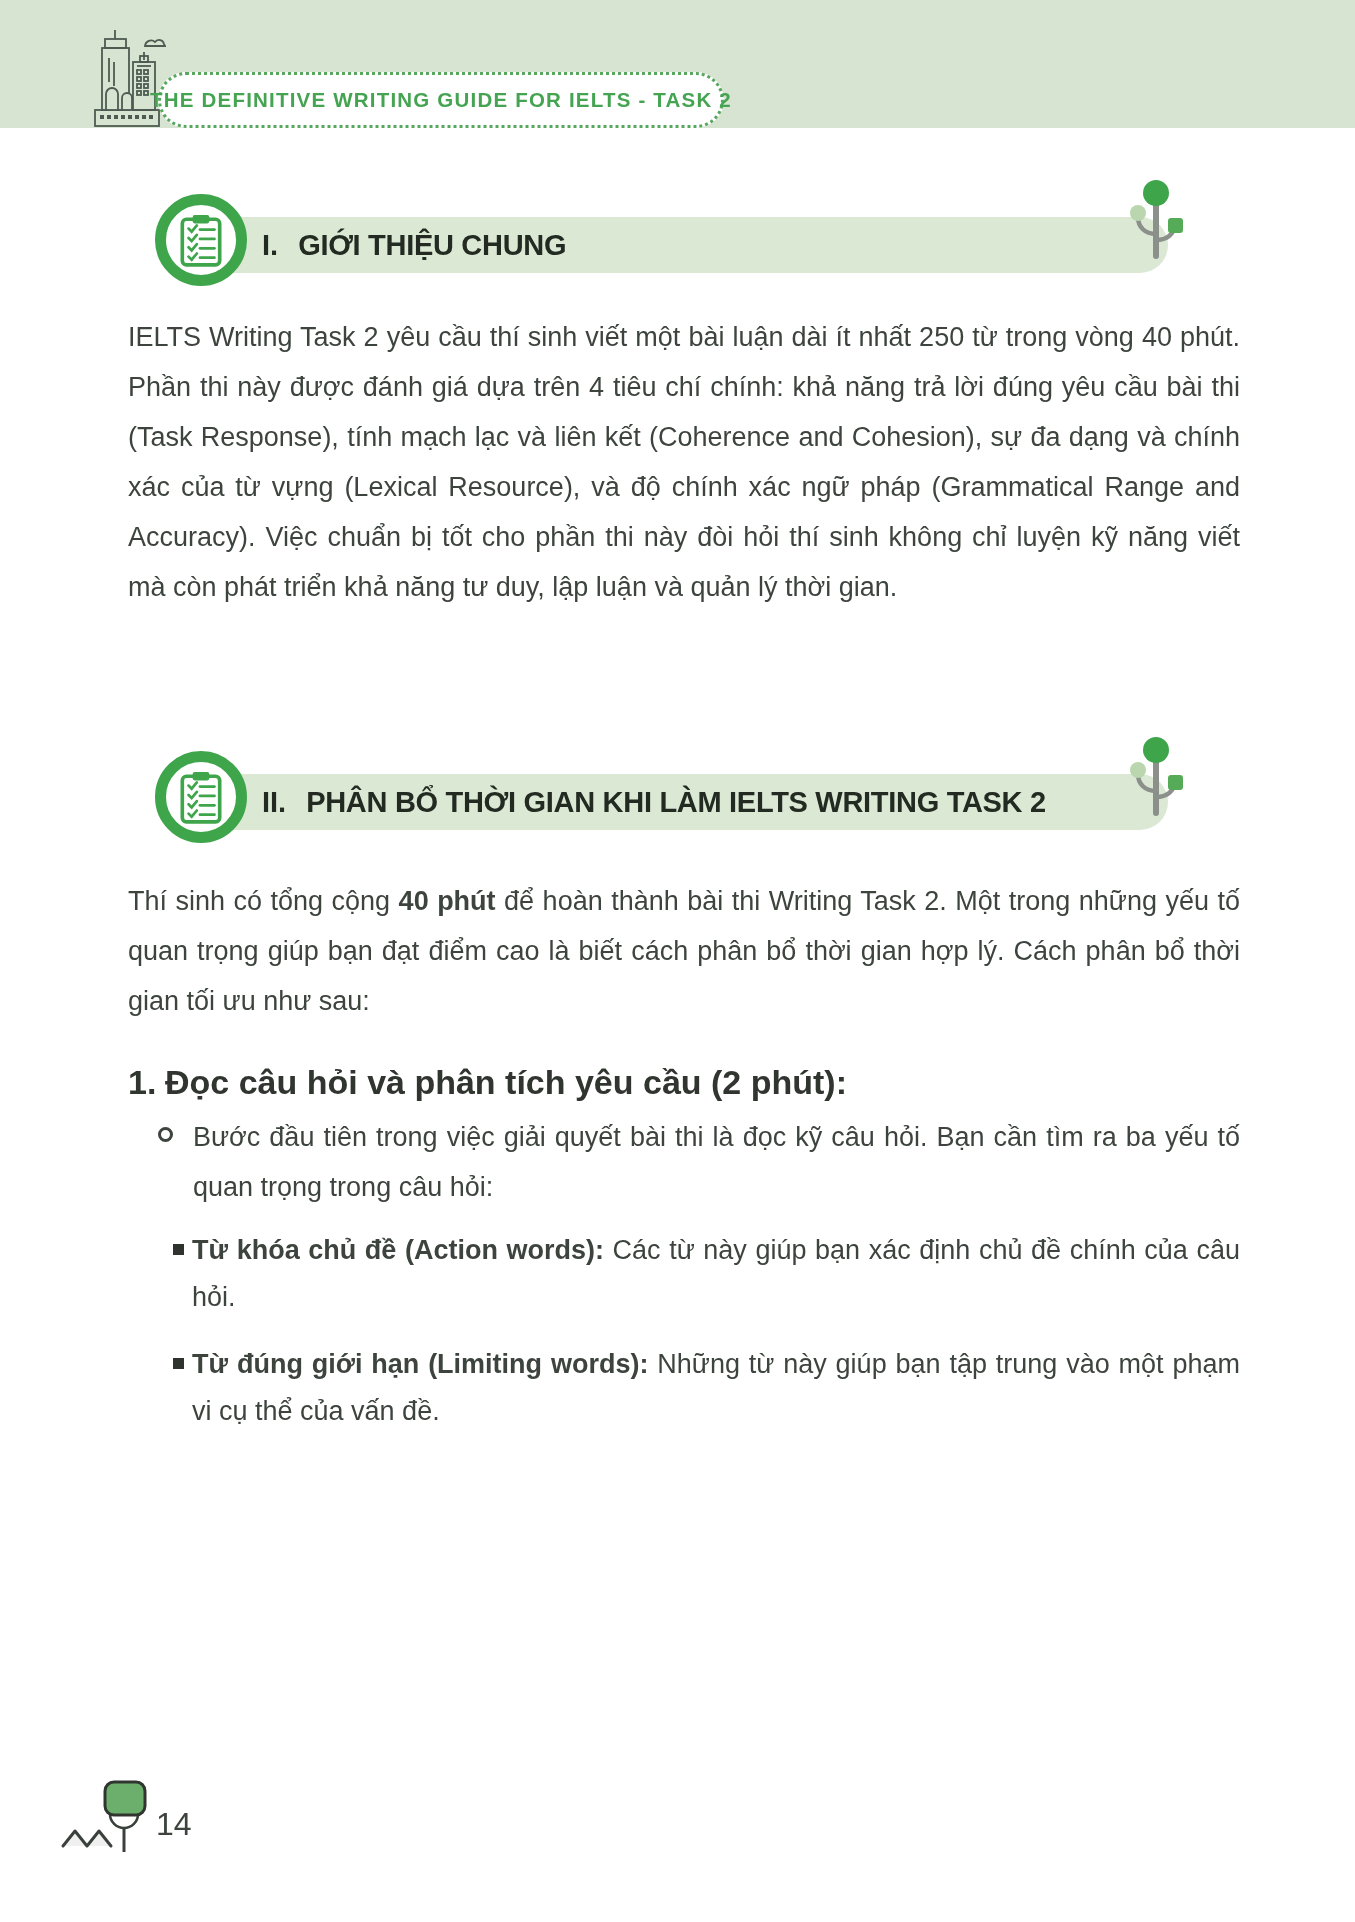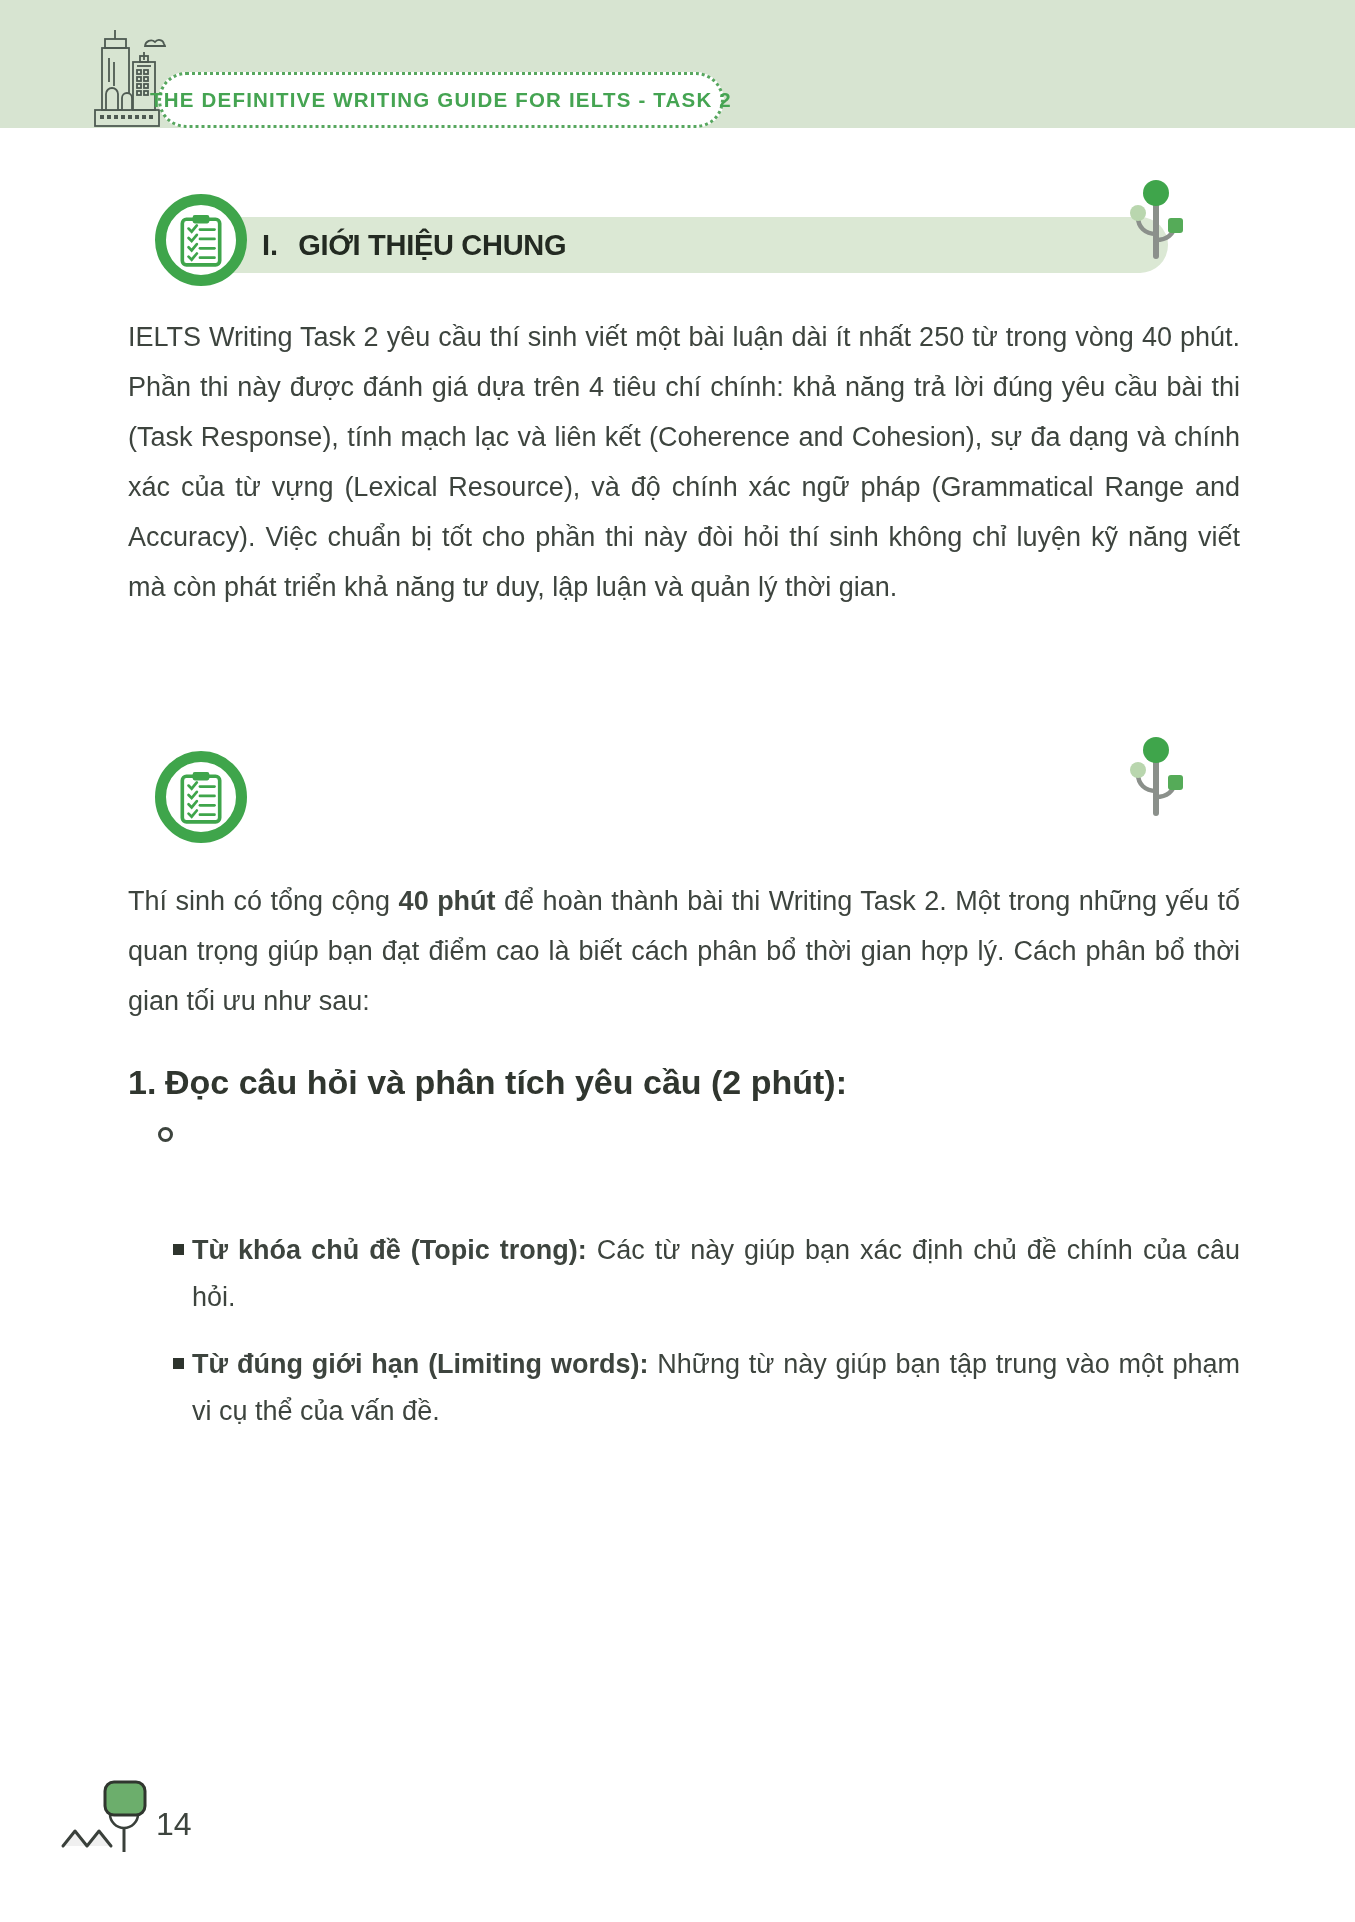--- a/index.html
+++ b/index.html
@@ -142,20 +142,24 @@
       <path d="M29,54 C18,54 11,47 11,37" stroke-width="4.5"></path>
       <path d="M29,60 C40,60 47,54 47,46" stroke-width="4.5"></path>
     </g>
     <circle cx="11" cy="33" r="8" fill="#b9d6ae"></circle>
     <circle cx="29" cy="13" r="13" fill="#3fa54b"></circle>
     <rect x="41" y="38" width="15" height="15" rx="3" fill="#55ab58"></rect>
   </svg>
 
   <div class="para" style="top:312px;">IELTS Writing Task 2 yêu cầu thí sinh viết một bài luận dài ít nhất 250 từ trong vòng 40 phút. Phần thi này được đánh giá dựa trên 4 tiêu chí chính: khả năng trả lời đúng yêu cầu bài thi (Task Response), tính mạch lạc và liên kết (Coherence and Cohesion), sự đa dạng và chính xác của từ vựng (Lexical Resource), và độ chính xác ngữ pháp (Grammatical Range and Accuracy). Việc chuẩn bị tốt cho phần thi này đòi hỏi thí sinh không chỉ luyện kỹ năng viết mà còn phát triển khả năng tư duy, lập luận và quản lý thời gian.</div>
 
+  <div class="section-banner" style="top:774px;">
+    <span class="numeral">II.</span>
+    <span class="sec-title">PHÂN BỔ THỜI GIAN KHI LÀM IELTS WRITING TASK 2</span>
+  </div>
   <div class="section-circle" style="top:751px;">
     <svg width="46" height="54" viewBox="0 0 44 52">
       <rect x="4" y="6" width="36" height="44" rx="4" fill="#ffffff" stroke="#3fa54b" stroke-width="3.5"></rect>
       <rect x="14" y="2" width="16" height="8" rx="2" fill="#3fa54b"></rect>
       <g stroke="#3fa54b" stroke-width="2.6" fill="none" stroke-linecap="round">
         <path d="M10,15 l3,3 l5,-6"></path>
           <line x1="21" y1="16" x2="35" y2="16"></line>
         <path d="M10,24 l3,3 l5,-6"></path>
           <line x1="21" y1="25" x2="35" y2="25"></line>
         <path d="M10,33 l3,3 l5,-6"></path>
@@ -179,25 +183,26 @@
   <div class="para" style="top:876px;">
     <span>Thí sinh có tổng cộng </span><span class="bold">40 phút</span><span> để hoàn thành bài thi Writing Task 2. Một trong những yếu tố quan trọng giúp bạn đạt điểm cao là biết cách phân bổ thời gian hợp lý. Cách phân bổ thời gian tối ưu như sau:</span>
   </div>
 
   <div class="list-item-title" style="top:1063px;">
     <span class="num">1.</span><span>Đọc câu hỏi và phân tích yêu cầu (2 phút):</span>
   </div>
 
   <div class="sub-bullet" style="top:1112px;">
     <span class="o-marker"></span>
+    <span>Bước đầu tiên trong việc giải quyết bài thi là đọc kỹ câu hỏi. Bạn cần tìm ra ba yếu tố quan trọng trong câu hỏi:</span>
   </div>
 
   <div class="kw-bullet" style="top:1227px;">
     <span class="sq-marker"></span>
-    <span class="bold">Từ khóa chủ đề (Topic trong):</span><span> Các từ này giúp bạn xác định chủ đề chính của câu hỏi.</span>
+    <span class="bold">Từ khóa chủ đề (Action words):</span><span> Các từ này giúp bạn xác định chủ đề chính của câu hỏi.</span>
   </div>
 
   <div class="kw-bullet" style="top:1341px;">
     <span class="sq-marker"></span>
     <span class="bold">Từ đúng giới hạn (Limiting words):</span><span> Những từ này giúp bạn tập trung vào một phạm vi cụ thể của vấn đề.</span>
   </div>
 
 
   <svg class="footer-art" viewBox="0 0 152 86">
 

